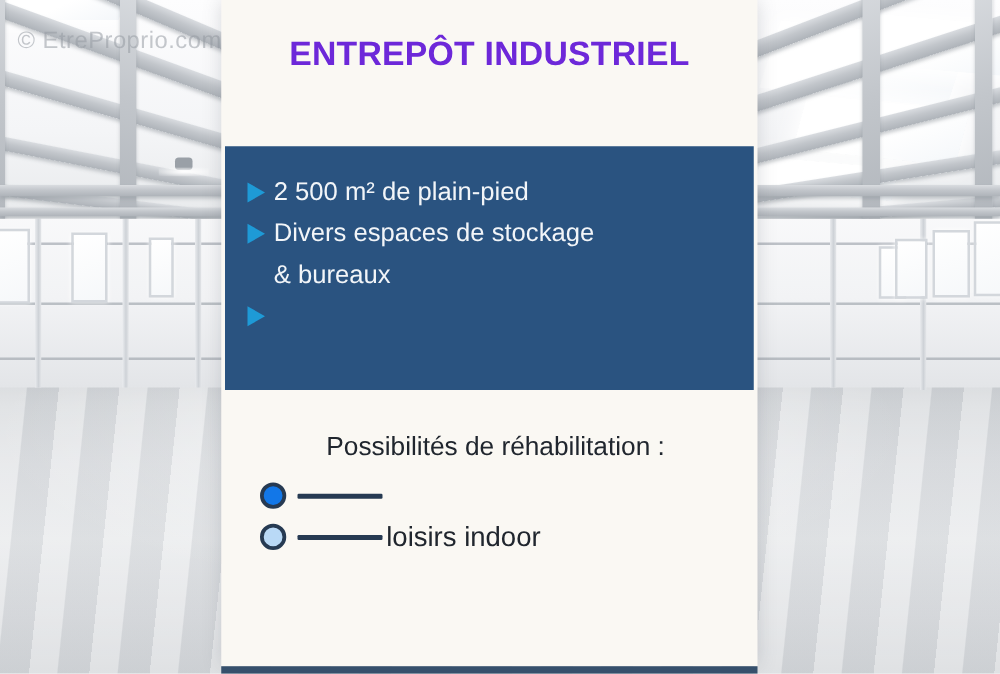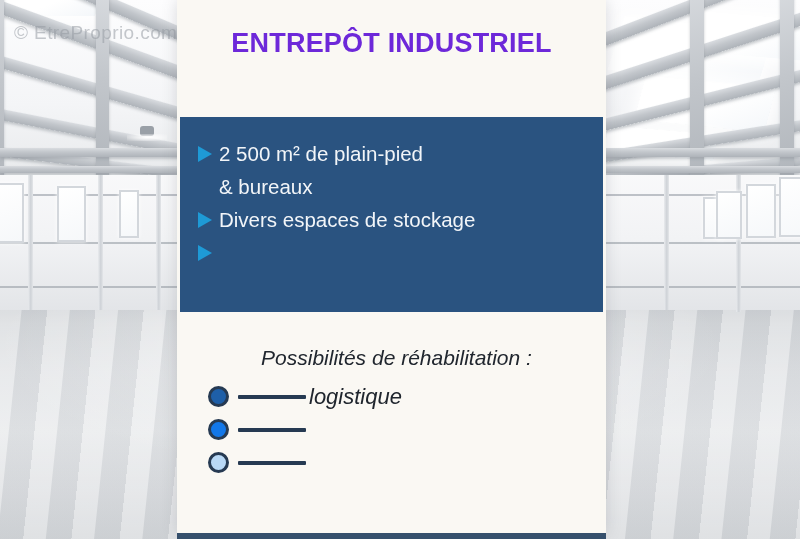--- a/index.html
+++ b/index.html
@@ -181,21 +181,20 @@
     line-height: 30px;
     white-space: nowrap;
   }
 
   
   .legend {
     position: absolute;
     left: 0;
     top: 346px;
     width: 429px;
-    font-style: italic;
   }
   .legend-title {
     text-align: center;
     color: #20262e;
     font-size: 21px;
     padding-left: 10px;
     margin-bottom: 10px;
   }
   .legend-row {
     display: flex;
@@ -305,57 +304,53 @@
       <div class="feature-row">
         <span class="arrow-ico">
           <svg width="20" height="20" viewBox="0 0 20 20" aria-hidden="true">
             <path d="M3 2 L17 10 L3 18 Z" fill="#1e9ad6"></path>
           </svg>
         </span>
         <span class="feature-text">2 500 m² de plain-pied</span>
       </div>
 
       <div class="feature-row">
+        <span class="arrow-ico">
+          <svg width="20" height="20" viewBox="0 0 20 20" aria-hidden="true">
+            <path d="M3 2 L17 10 L3 18 Z" fill="#1e9ad6"></path>
+          </svg>
+        </span>
+        <span class="feature-text">Divers espaces de stockage</span>
+      </div>
+
+      <div class="feature-row">
         <span class="arrow-ico blank"></span>
         <span class="feature-text">&amp; bureaux</span>
       </div>
 
       <div class="feature-row">
         <span class="arrow-ico">
           <svg width="20" height="20" viewBox="0 0 20 20" aria-hidden="true">
             <path d="M3 2 L17 10 L3 18 Z" fill="#1e9ad6"></path>
           </svg>
         </span>
-        <span class="feature-text">Divers espaces de stockage</span>
-      </div>
-
-      <div class="feature-row">
-        <span class="arrow-ico">
-          <svg width="20" height="20" viewBox="0 0 20 20" aria-hidden="true">
-            <path d="M3 2 L17 10 L3 18 Z" fill="#1e9ad6"></path>
-          </svg>
-        </span>
       </div>
     </div>
 
     <div class="legend">
       <div class="legend-title">Possibilités de réhabilitation :</div>
 
-      <div class="legend-row">
-        <span class="dot" style="background:#1e5fa8;"></span>
-        <span class="leader"></span>
-        <span class="legend-label">logistique</span>
-      </div>
 
       <div class="legend-row">
         <span class="dot" style="background:#1277e8;"></span>
         <span class="leader"></span>
       </div>
 
       <div class="legend-row">
         <span class="dot" style="background:#b9d9f6;"></span>
         <span class="leader"></span>
+        <span class="legend-label">loisirs indoor</span>
       </div>
     </div>
   </div>
 
   <div class="card-bottom-bar"></div>
 </div>
 
 </body></html>

